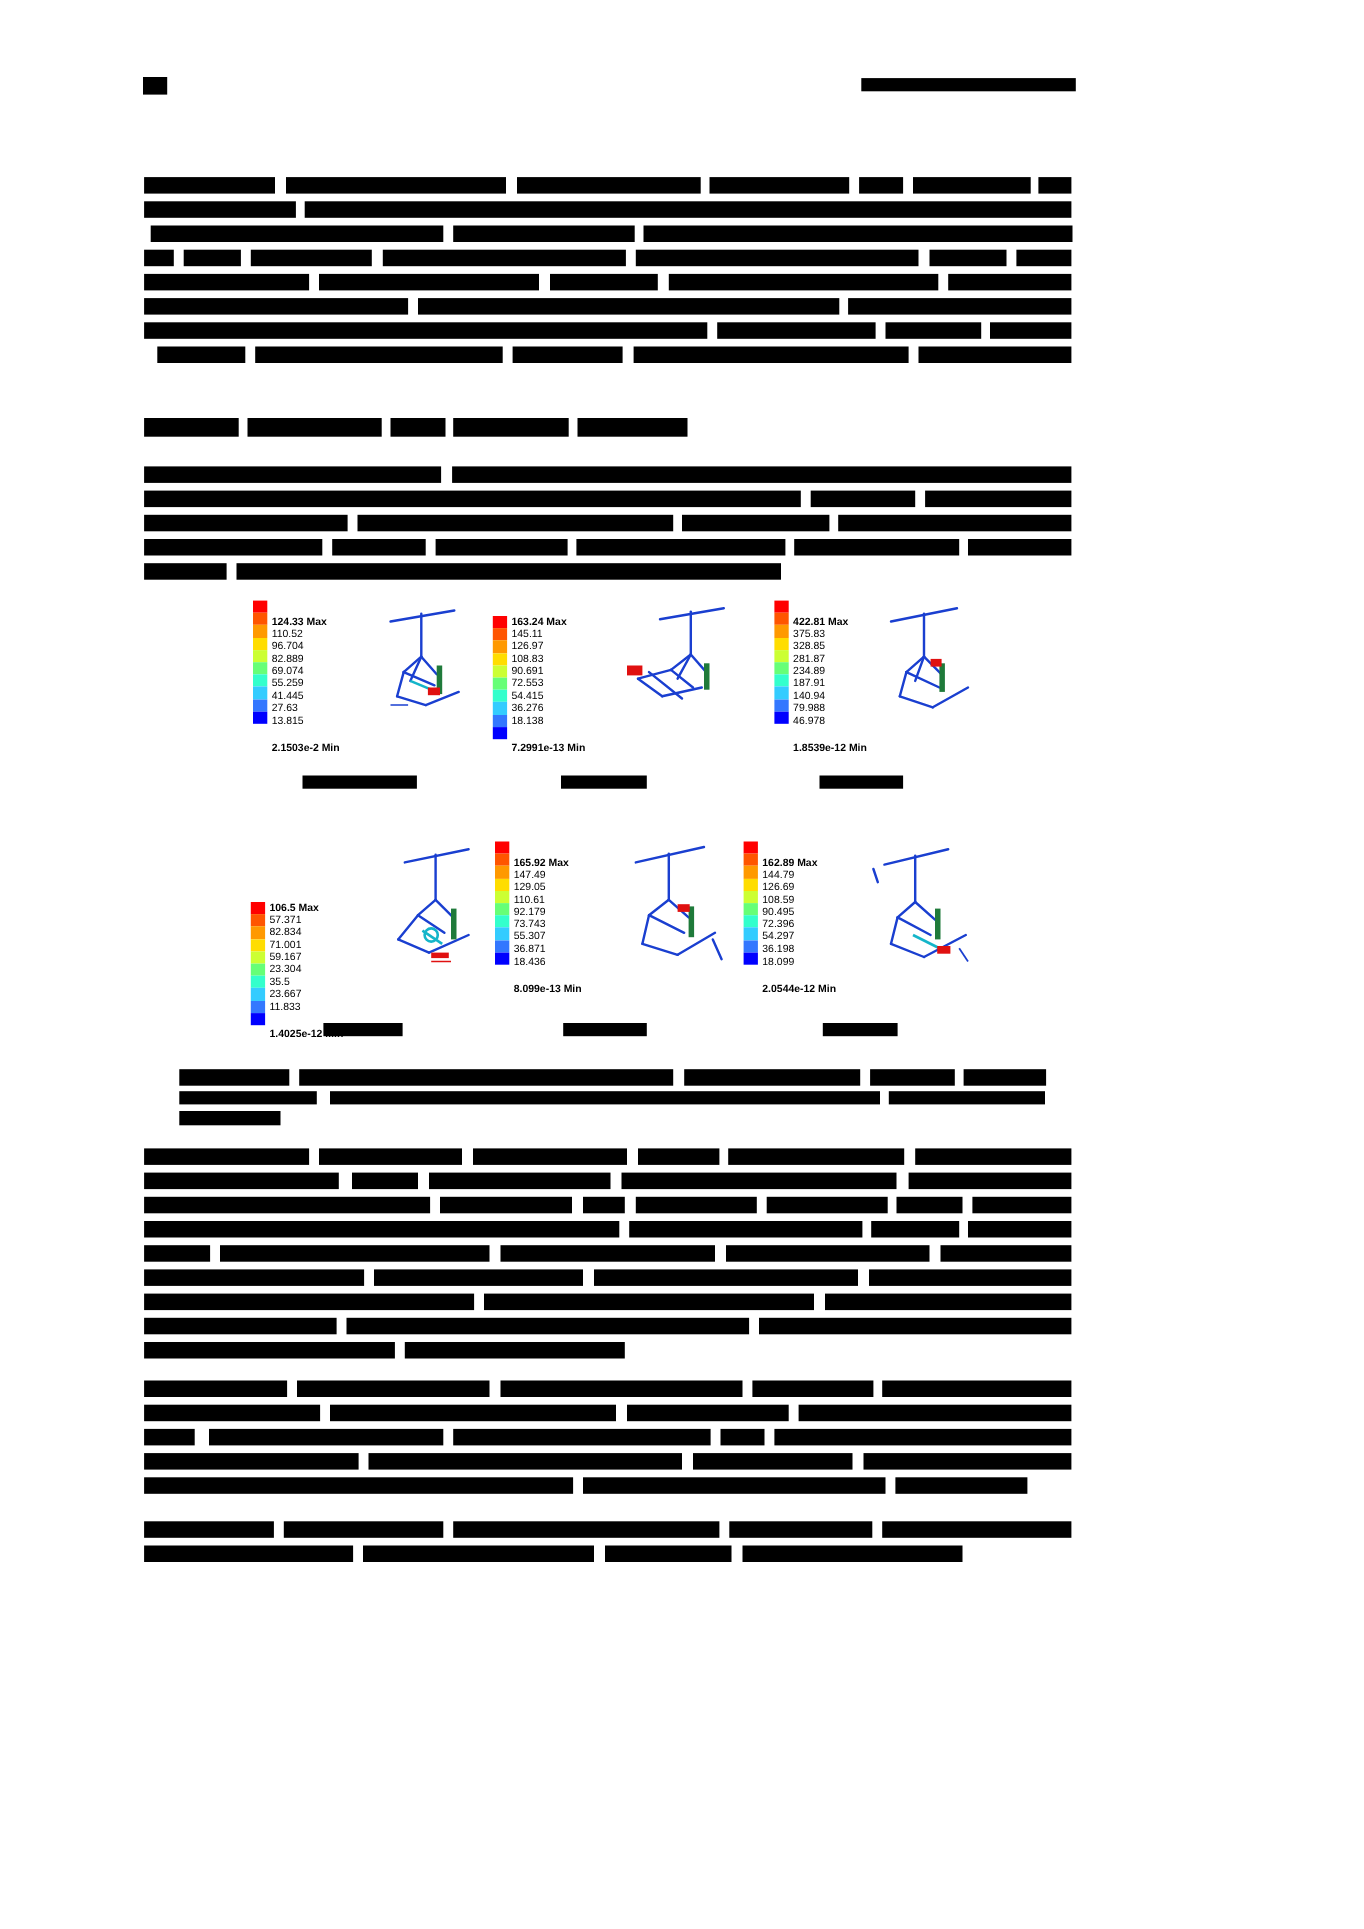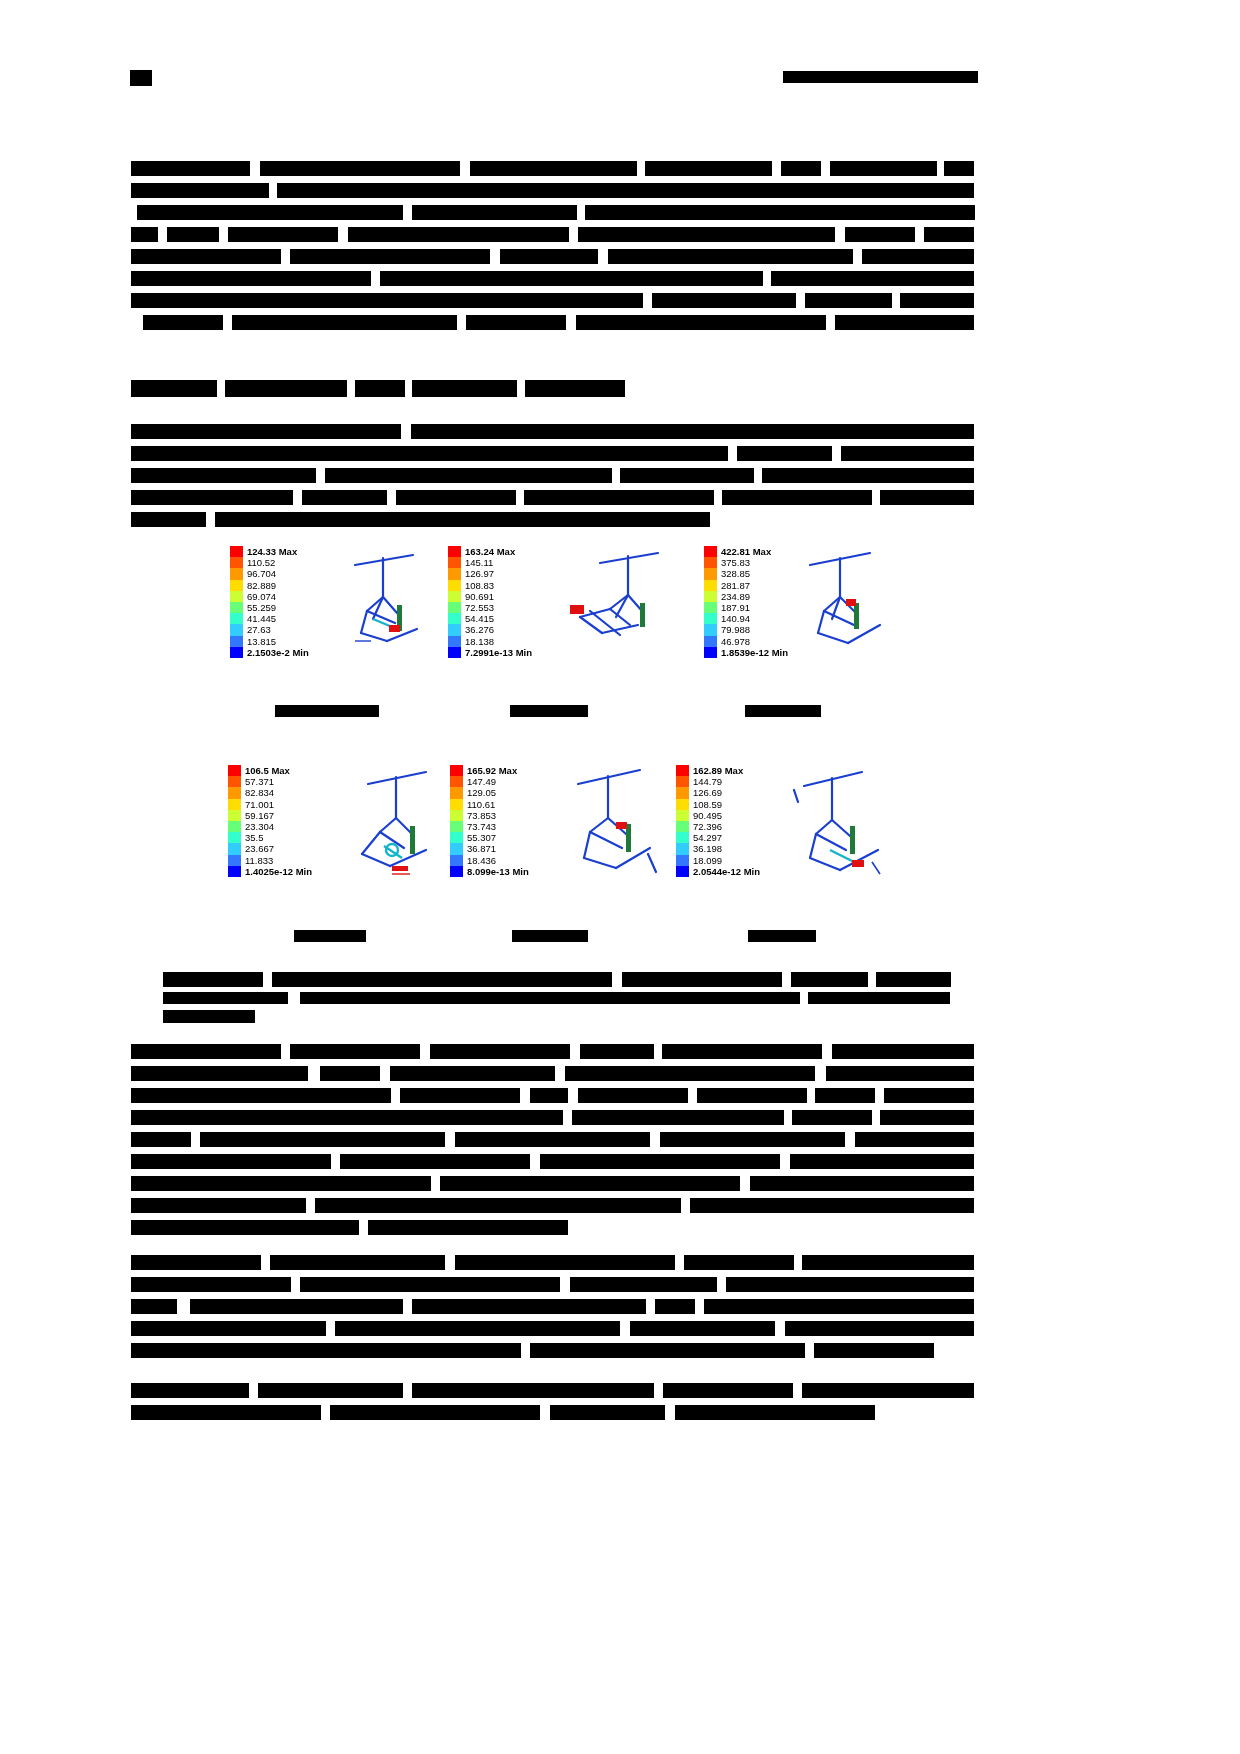--- a/index.html
+++ b/index.html
@@ -6,21 +6,21 @@
   body{width:1240px;height:1754px;position:relative;font-family:"Liberation Sans",sans-serif;}
   .page{position:absolute;left:0;top:0;width:1240px;height:1754px;overflow:hidden;background:#fff;}
 
   
   .bar{position:absolute;background:#000;}
   .legend{position:absolute;display:flex;flex-direction:row;align-items:flex-start;}
   .cbar{width:13px;display:flex;flex-direction:column;border:0;}
   .cbar div{height:11.2px;width:13px;}
   .labels{margin-left:4px;display:flex;flex-direction:column;justify-content:flex-start;}
   .labels span{font-size:9.5px;line-height:11.2px;color:#000;white-space:nowrap;font-family:"Liberation Sans",sans-serif;}
-  .labels span.b{font-weight:bold;}
+  .labels span.b{font-weight:bold;margin-top:14px;}
   .model{position:absolute;}
   .caption{position:absolute;background:#000;height:12px;}
 </style>
 </head>
 <body>
 
 <div class="page">
 
   <div class="bar" style="left:130px;top:70px;width:22px;height:16px;"></div>
   <div class="bar" style="left:783px;top:71px;width:195px;height:12px;"></div>
@@ -224,21 +224,21 @@
       <path d="M28 88 L58 98"></path>
       <path d="M58 98 L90 80"></path>
       <path d="M34 66 L64 80"></path>
       <path d="M50 52 L42 74"></path>
     </g>
     <rect x="64" y="58" width="5" height="26" fill="#1f7a3a"></rect>
     <rect x="56" y="54" width="10" height="7" fill="#e01010"></rect>
   </svg>
   <div class="caption" style="left:745px;top:705px;width:76px;"></div>
 
-  <div class="legend" style="left:228px;top:765px;">
+  <div class="legend" style="left:228px;top:806px;align-items:center;">
     <div class="cbar">
       <div style="background:#ff0000"></div>
       <div style="background:#ff5500"></div>
       <div style="background:#ff9900"></div>
       <div style="background:#ffdd00"></div>
       <div style="background:#ccff33"></div>
       <div style="background:#66ff77"></div>
       <div style="background:#33ffcc"></div>
       <div style="background:#33ccff"></div>
       <div style="background:#3377ff"></div>
@@ -289,21 +289,21 @@
       <div style="background:#33ffcc"></div>
       <div style="background:#33ccff"></div>
       <div style="background:#3377ff"></div>
       <div style="background:#0000ff"></div>
     </div>
     <div class="labels">
       <span class="b">165.92 Max</span>
       <span>147.49</span>
       <span>129.05</span>
       <span>110.61</span>
-      <span>73.853</span>
+      <span>92.179</span>
       <span>73.743</span>
       <span>55.307</span>
       <span>36.871</span>
       <span>18.436</span>
       <span class="b">8.099e-13 Min</span>
     </div>
   </div>
   <svg class="model" style="left:560px;top:762px;" width="110" height="130" viewBox="0 0 110 130">
     <g stroke="#1a3fd0" stroke-width="2.2" fill="none" stroke-linecap="round">
       <path d="M18 22 L80 8"></path>

